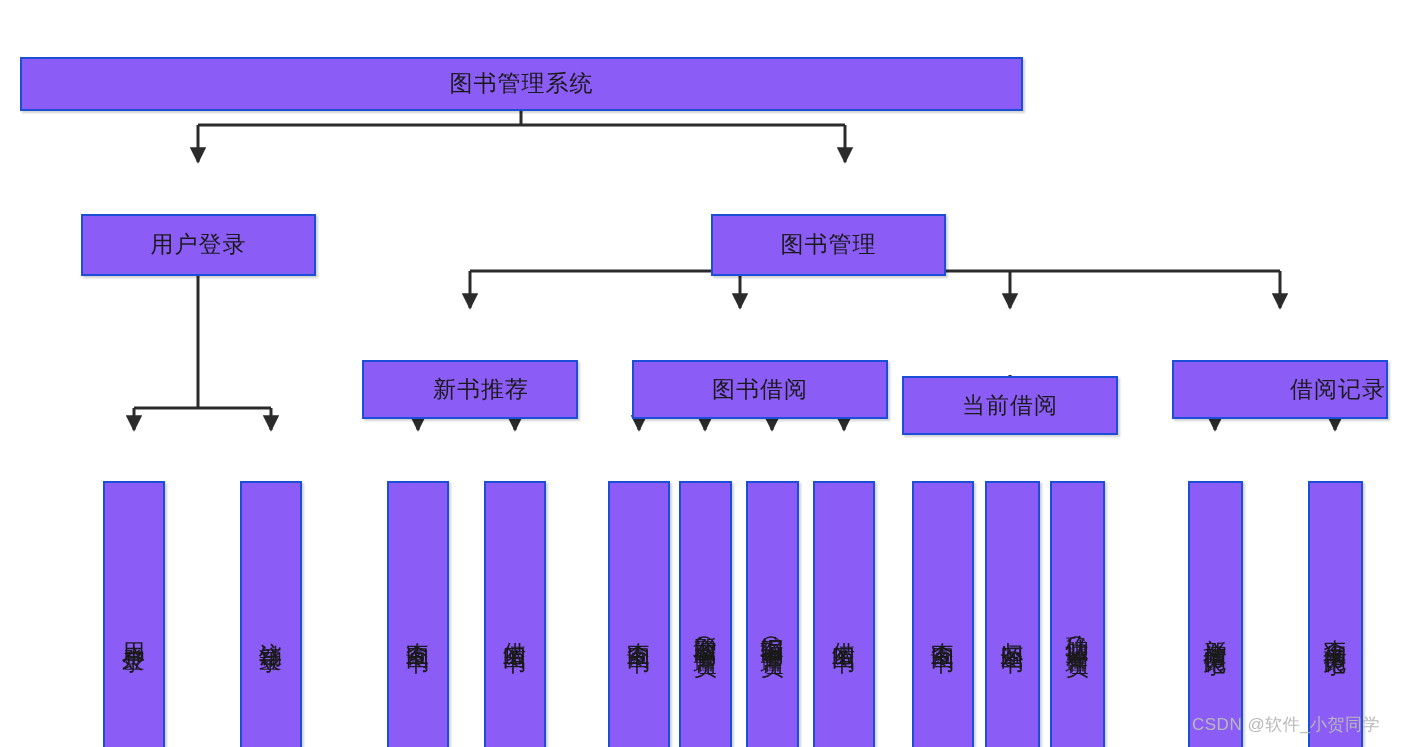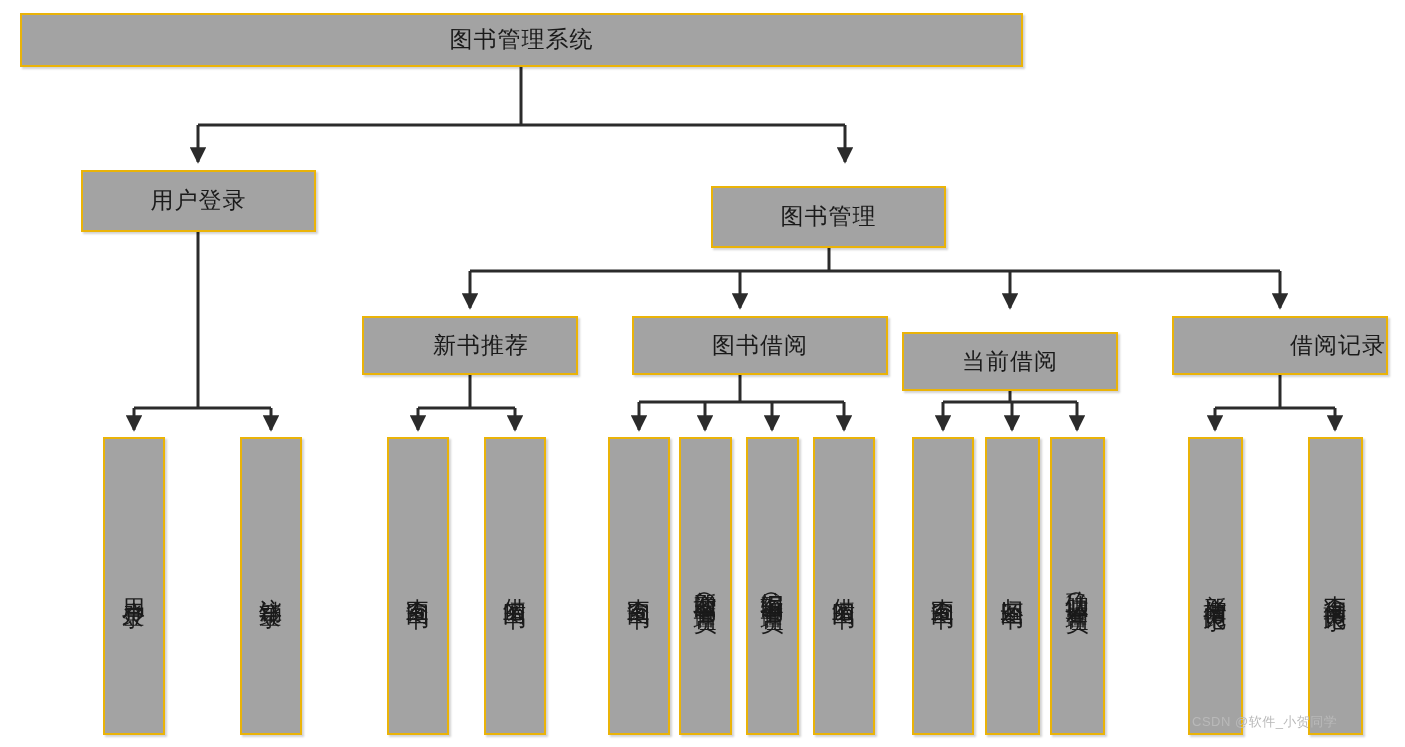--- a/index.html
+++ b/index.html
@@ -21,27 +21,28 @@
     position: absolute;
     left: 0;
     top: 0;
     width: 1405px;
     height: 747px;
     pointer-events: none;
   }
   .node {
     position: absolute;
     box-sizing: border-box;
-    background: #a3a3a3;
-    border: 2px solid #eab308;
+    background: #8b5cf6;
+    border: 2px solid #1d4ed8;
     box-shadow: 2px 2px 2px rgba(0,0,0,0.18);
     display: flex;
     align-items: center;
     justify-content: center;
     color: #1a1a1a;
+    margin-top: 44px;
   }
   .node.horiz {
     font-size: 23px;
     letter-spacing: 1px;
     line-height: 1.2;
   }
   .node.vert {
     writing-mode: vertical-rl;
     text-orientation: upright;
     font-size: 23px;
@@ -53,21 +54,21 @@
     text-align: center;
   }
   .node.vert .vtext {
     writing-mode: vertical-rl;
     text-orientation: upright;
     white-space: normal;
     max-height: 100%;
   }
   .watermark {
     position: absolute;
-    font-size: 13px;
+    font-size: 17px;
     color: #b9b9b9;
     letter-spacing: 0.5px;
     white-space: nowrap;
     user-select: none;
   }
 </style>
 </head>
 <body>
 
 <div id="canvas">
@@ -122,21 +123,21 @@
     </g>
   </svg>
 
   <div class="node horiz" style="left: 20px; top: 13px; width: 1003px; height: 54px;">
     <span>图书管理系统</span>
   </div>
 
   <div class="node horiz" style="left: 81px; top: 170px; width: 235px; height: 62px;">
     <span>用户登录</span>
   </div>
-  <div class="node horiz" style="left: 711px; top: 186px; width: 235px; height: 62px;">
+  <div class="node horiz" style="left: 711px; top: 170px; width: 235px; height: 62px;">
     <span>图书管理</span>
   </div>
 
   <div class="node horiz" style="left: 362px; top: 316px; width: 216px; height: 59px; padding-left: 22px;">
     <span>新书推荐</span>
   </div>
   <div class="node horiz" style="left: 632px; top: 316px; width: 256px; height: 59px;">
     <span>图书借阅</span>
   </div>
   <div class="node horiz" style="left: 902px; top: 332px; width: 216px; height: 59px;">

